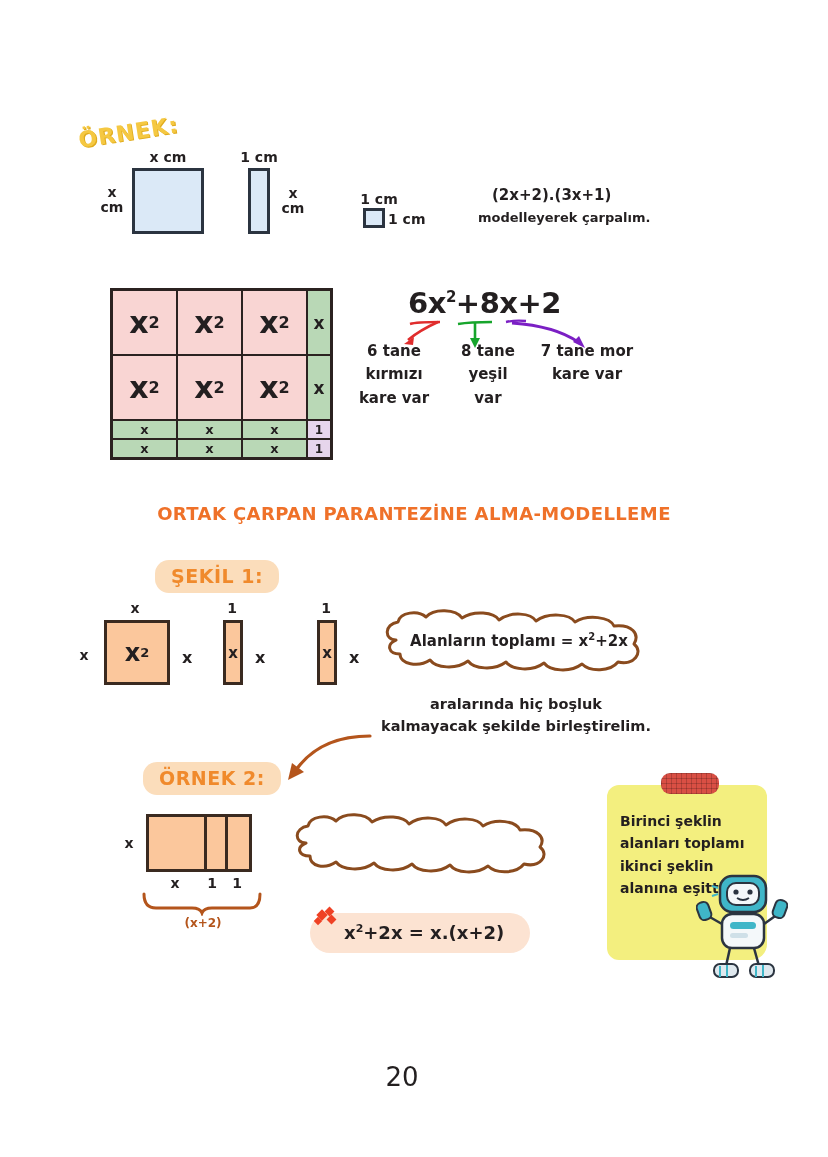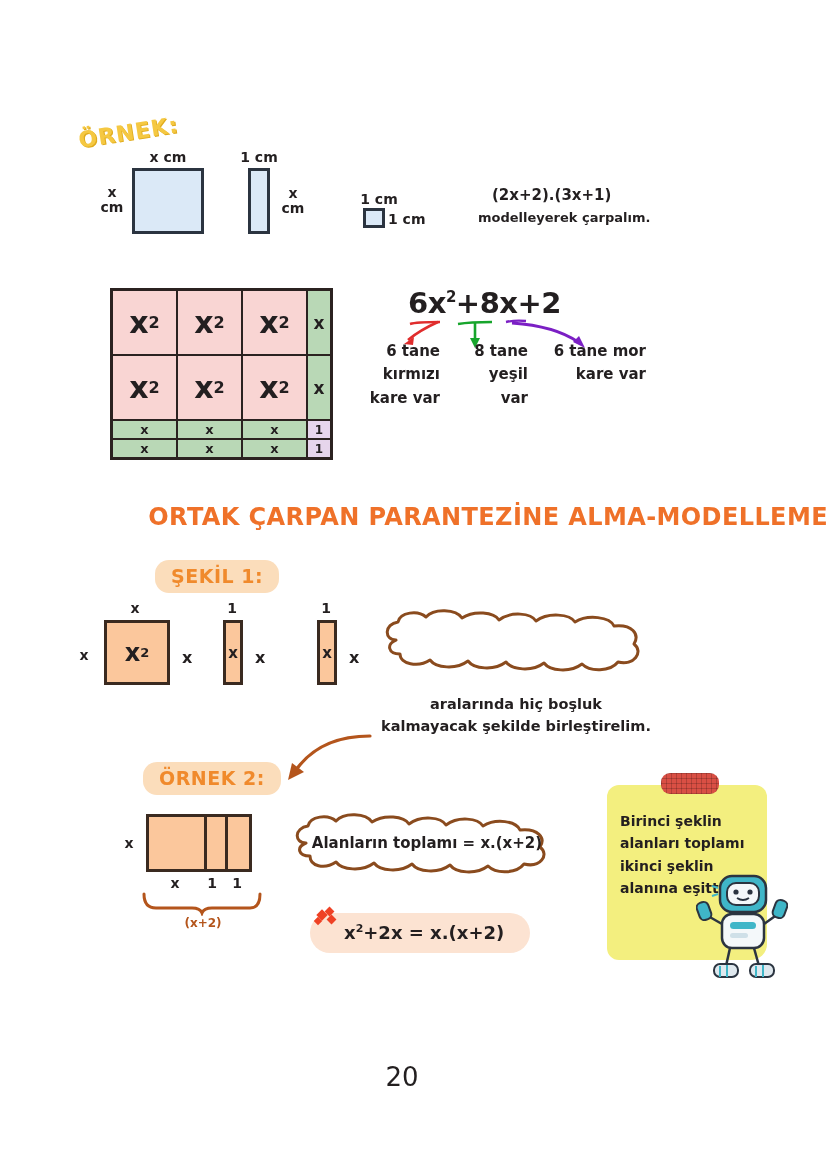--- a/index.html
+++ b/index.html
@@ -77,31 +77,31 @@
     letter-spacing: -0.5px;
   }
   #expr-main sup { font-size: 15px; }
 
   .note-col {
     font-family: "DejaVu Sans", sans-serif;
     font-weight: bold;
     font-size: 15px;
     line-height: 1.55;
     color: #231f20;
-    text-align: right;
+    text-align: center;
     white-space: pre-line;
   }
 
   
   #section-title {
     left: 0; top: 503px; width: 828px;
-    text-align: right;
-    font-family: "DejaVu Sans", sans-serif;
-    font-weight: bold;
-    font-size: 24px;
+    text-align: center;
+    font-family: "DejaVu Sans", sans-serif;
+    font-weight: bold;
+    font-size: 18px;
     letter-spacing: 0.4px;
     color: #ef7129;
   }
 
   
   .sekil-pill {
     background: #fbddbb;
     color: #f08a2c;
     font-family: "DejaVu Sans", sans-serif;
     font-weight: bold;
@@ -292,21 +292,21 @@
   <path d="M172,11 Q215,14 238,30" stroke="#7b1fc4" stroke-width="2.8" fill="none"></path>
   <polygon points="245,36 233,30 239,24" fill="#7b1fc4"></polygon>
 </svg>
 
 <div class="abs note-col" style="left:348px; top:340px; width:92px;">6 tane
 kırmızı
 kare var</div>
 <div class="abs note-col" style="left:448px; top:340px; width:80px;">8 tane
 yeşil
 var</div>
-<div class="abs note-col" style="left:528px; top:340px; width:118px;">6 tane mor
+<div class="abs note-col" style="left:528px; top:340px; width:118px;">7 tane mor
 kare var</div>
 
 <div class="abs" id="section-title">ORTAK ÇARPAN PARANTEZİNE ALMA-MODELLEME</div>
 
 <div class="abs sekil-pill" style="left:155px; top:560px;">ŞEKİL 1:</div>
 
 <div class="abs dim-label" style="left:100px; top:601px; width:70px;">x</div>
 <div class="abs dim-label" style="left:74px; top:648px; width:20px;">x</div>
 <div class="abs tile" style="left:104px; top:620px; width:66px; height:65px; font-size:24px;">
   <span>x</span>
@@ -322,20 +322,23 @@
 <div class="abs tile" style="left:317px; top:620px; width:20px; height:65px; font-size:15px;">x</div>
 <div class="abs op-x" style="left:349px; top:648px;">x</div>
 
 <div class="cloud" style="left:378px; top:606px; width:282px; height:68px;">
   <svg viewBox="0 0 282 68" width="282" height="68">
     <path d="M18,34 C6,34 6,18 20,16 C22,6 40,4 48,11 C56,2 78,3 84,12 C96,4 116,6 121,14
              C133,5 153,7 158,15 C170,6 192,8 197,16 C210,8 232,11 236,20 C254,18 262,28 256,38
              C266,46 256,60 240,56 C232,66 212,66 204,58 C192,67 172,65 166,57 C154,66 134,64 128,56
              C116,65 96,63 90,55 C78,64 58,62 52,54 C40,62 22,58 22,48 C10,48 8,38 18,34 Z" fill="#ffffff" stroke="#8a4b1e" stroke-width="3" stroke-linejoin="round"></path>
   </svg>
+  <div class="cloud-text">
+    <span>Alanların toplamı = x</span><sup>2</sup><span>+2x</span>
+  </div>
 </div>
 
 <div class="abs" id="join-note" style="white-space:pre-line;">aralarında hiç boşluk
 kalmayacak şekilde birleştirelim.</div>
 <svg class="abs" style="left:270px; top:730px;" width="110" height="55">
   <path d="M100,6 Q50,6 26,40" stroke="#b4551c" stroke-width="3.2" fill="none" stroke-linecap="round"></path>
   <polygon points="18,50 22,33 34,42" fill="#b4551c"></polygon>
 </svg>
 
 <div class="abs sekil-pill" style="left:143px; top:762px;">ÖRNEK 2:</div>
@@ -355,21 +358,20 @@
 </svg>
 <div class="abs brace-label" style="left:140px; top:916px; width:126px; text-align:center;">(x+2)</div>
 
 <div class="cloud" style="left:288px; top:810px; width:278px; height:66px;">
   <svg viewBox="0 0 278 66" width="278" height="66">
     <path d="M18,33 C6,33 6,18 20,16 C22,6 40,4 48,11 C56,2 78,3 84,12 C96,4 116,6 121,14
              C133,5 153,7 158,15 C170,6 190,8 195,16 C208,8 228,11 232,20 C250,18 258,28 252,37
              C262,45 252,58 236,54 C228,64 208,64 200,56 C188,65 168,63 162,55 C150,64 130,62 124,54
              C112,63 92,61 86,53 C74,62 54,60 48,52 C36,60 22,56 22,46 C10,46 8,37 18,33 Z" fill="#ffffff" stroke="#8a4b1e" stroke-width="3" stroke-linejoin="round"></path>
   </svg>
-  <div class="cloud-text">Alanların toplamı = x.(x+2)</div>
 </div>
 
 <svg class="abs" style="left:312px; top:905px; z-index:3;" width="32" height="28">
   <g fill="#ef4124">
     <rect x="6" y="6" width="8" height="8" transform="rotate(45 10 10)"></rect>
     <rect x="14" y="3" width="7" height="7" transform="rotate(45 17.5 6.5)"></rect>
     <rect x="16" y="11" width="7" height="7" transform="rotate(45 19.5 14.5)"></rect>
     <rect x="3" y="13" width="6" height="6" transform="rotate(45 6 16)"></rect>
   </g>
 </svg>

